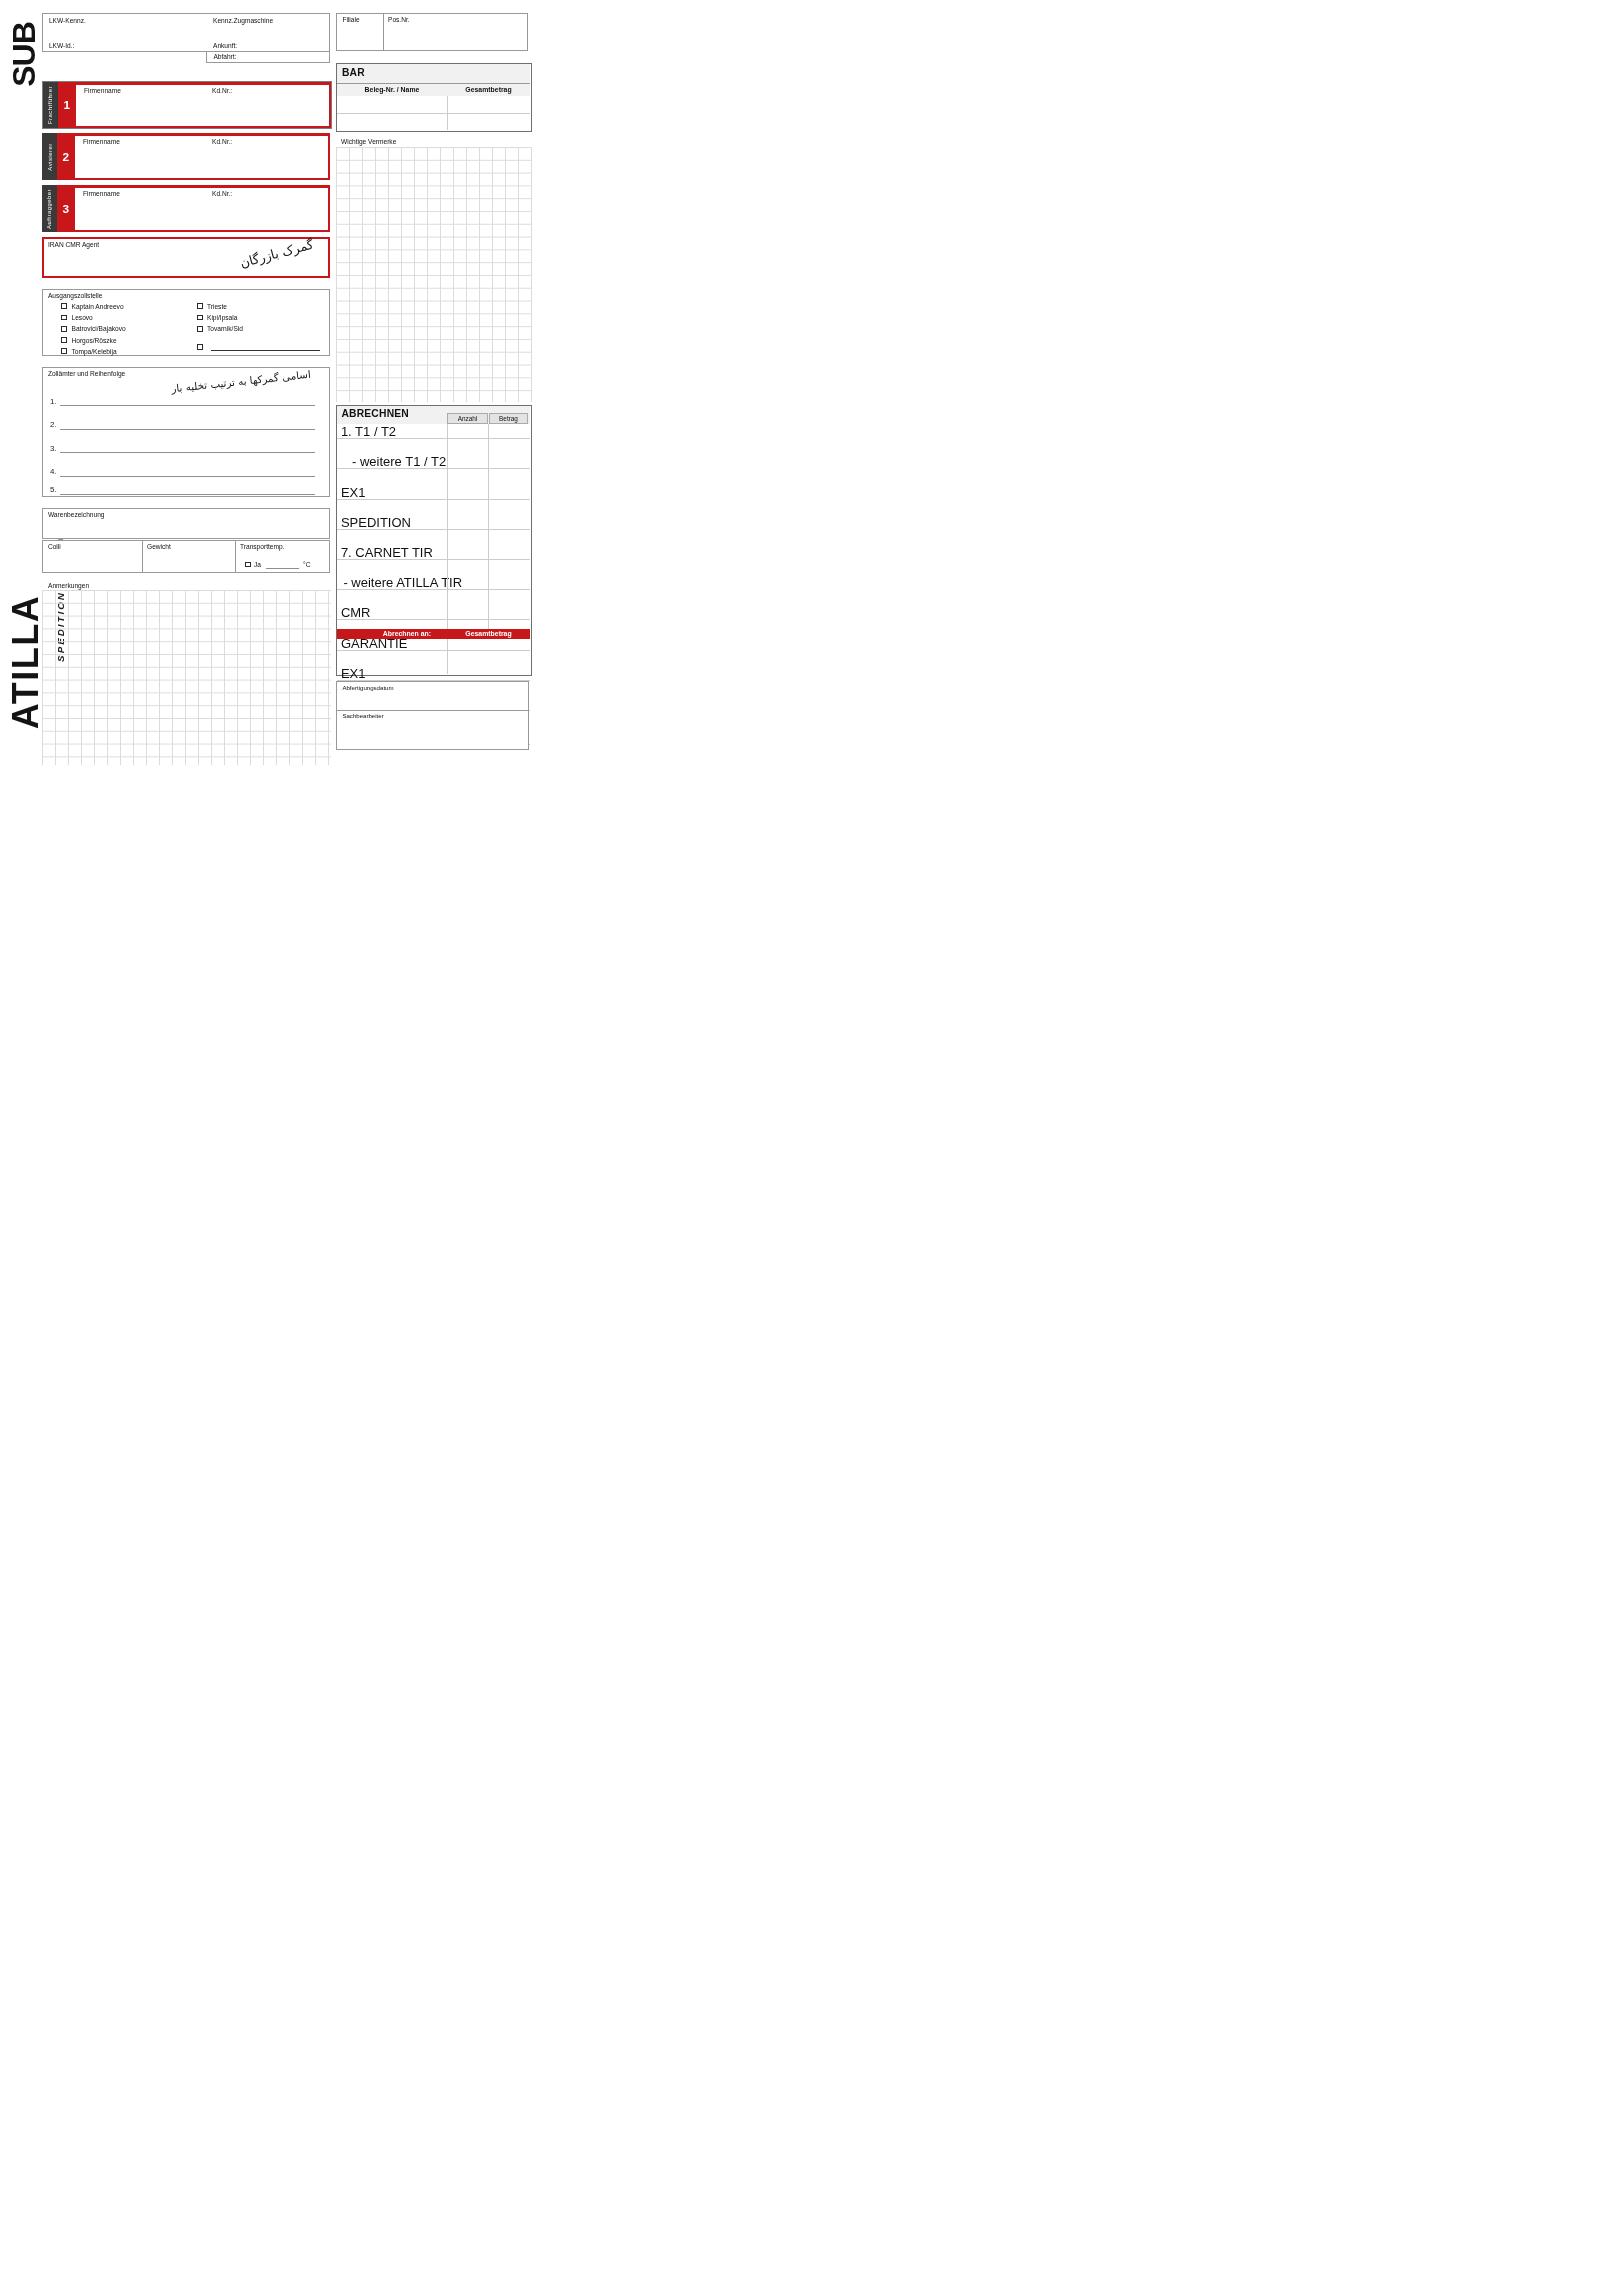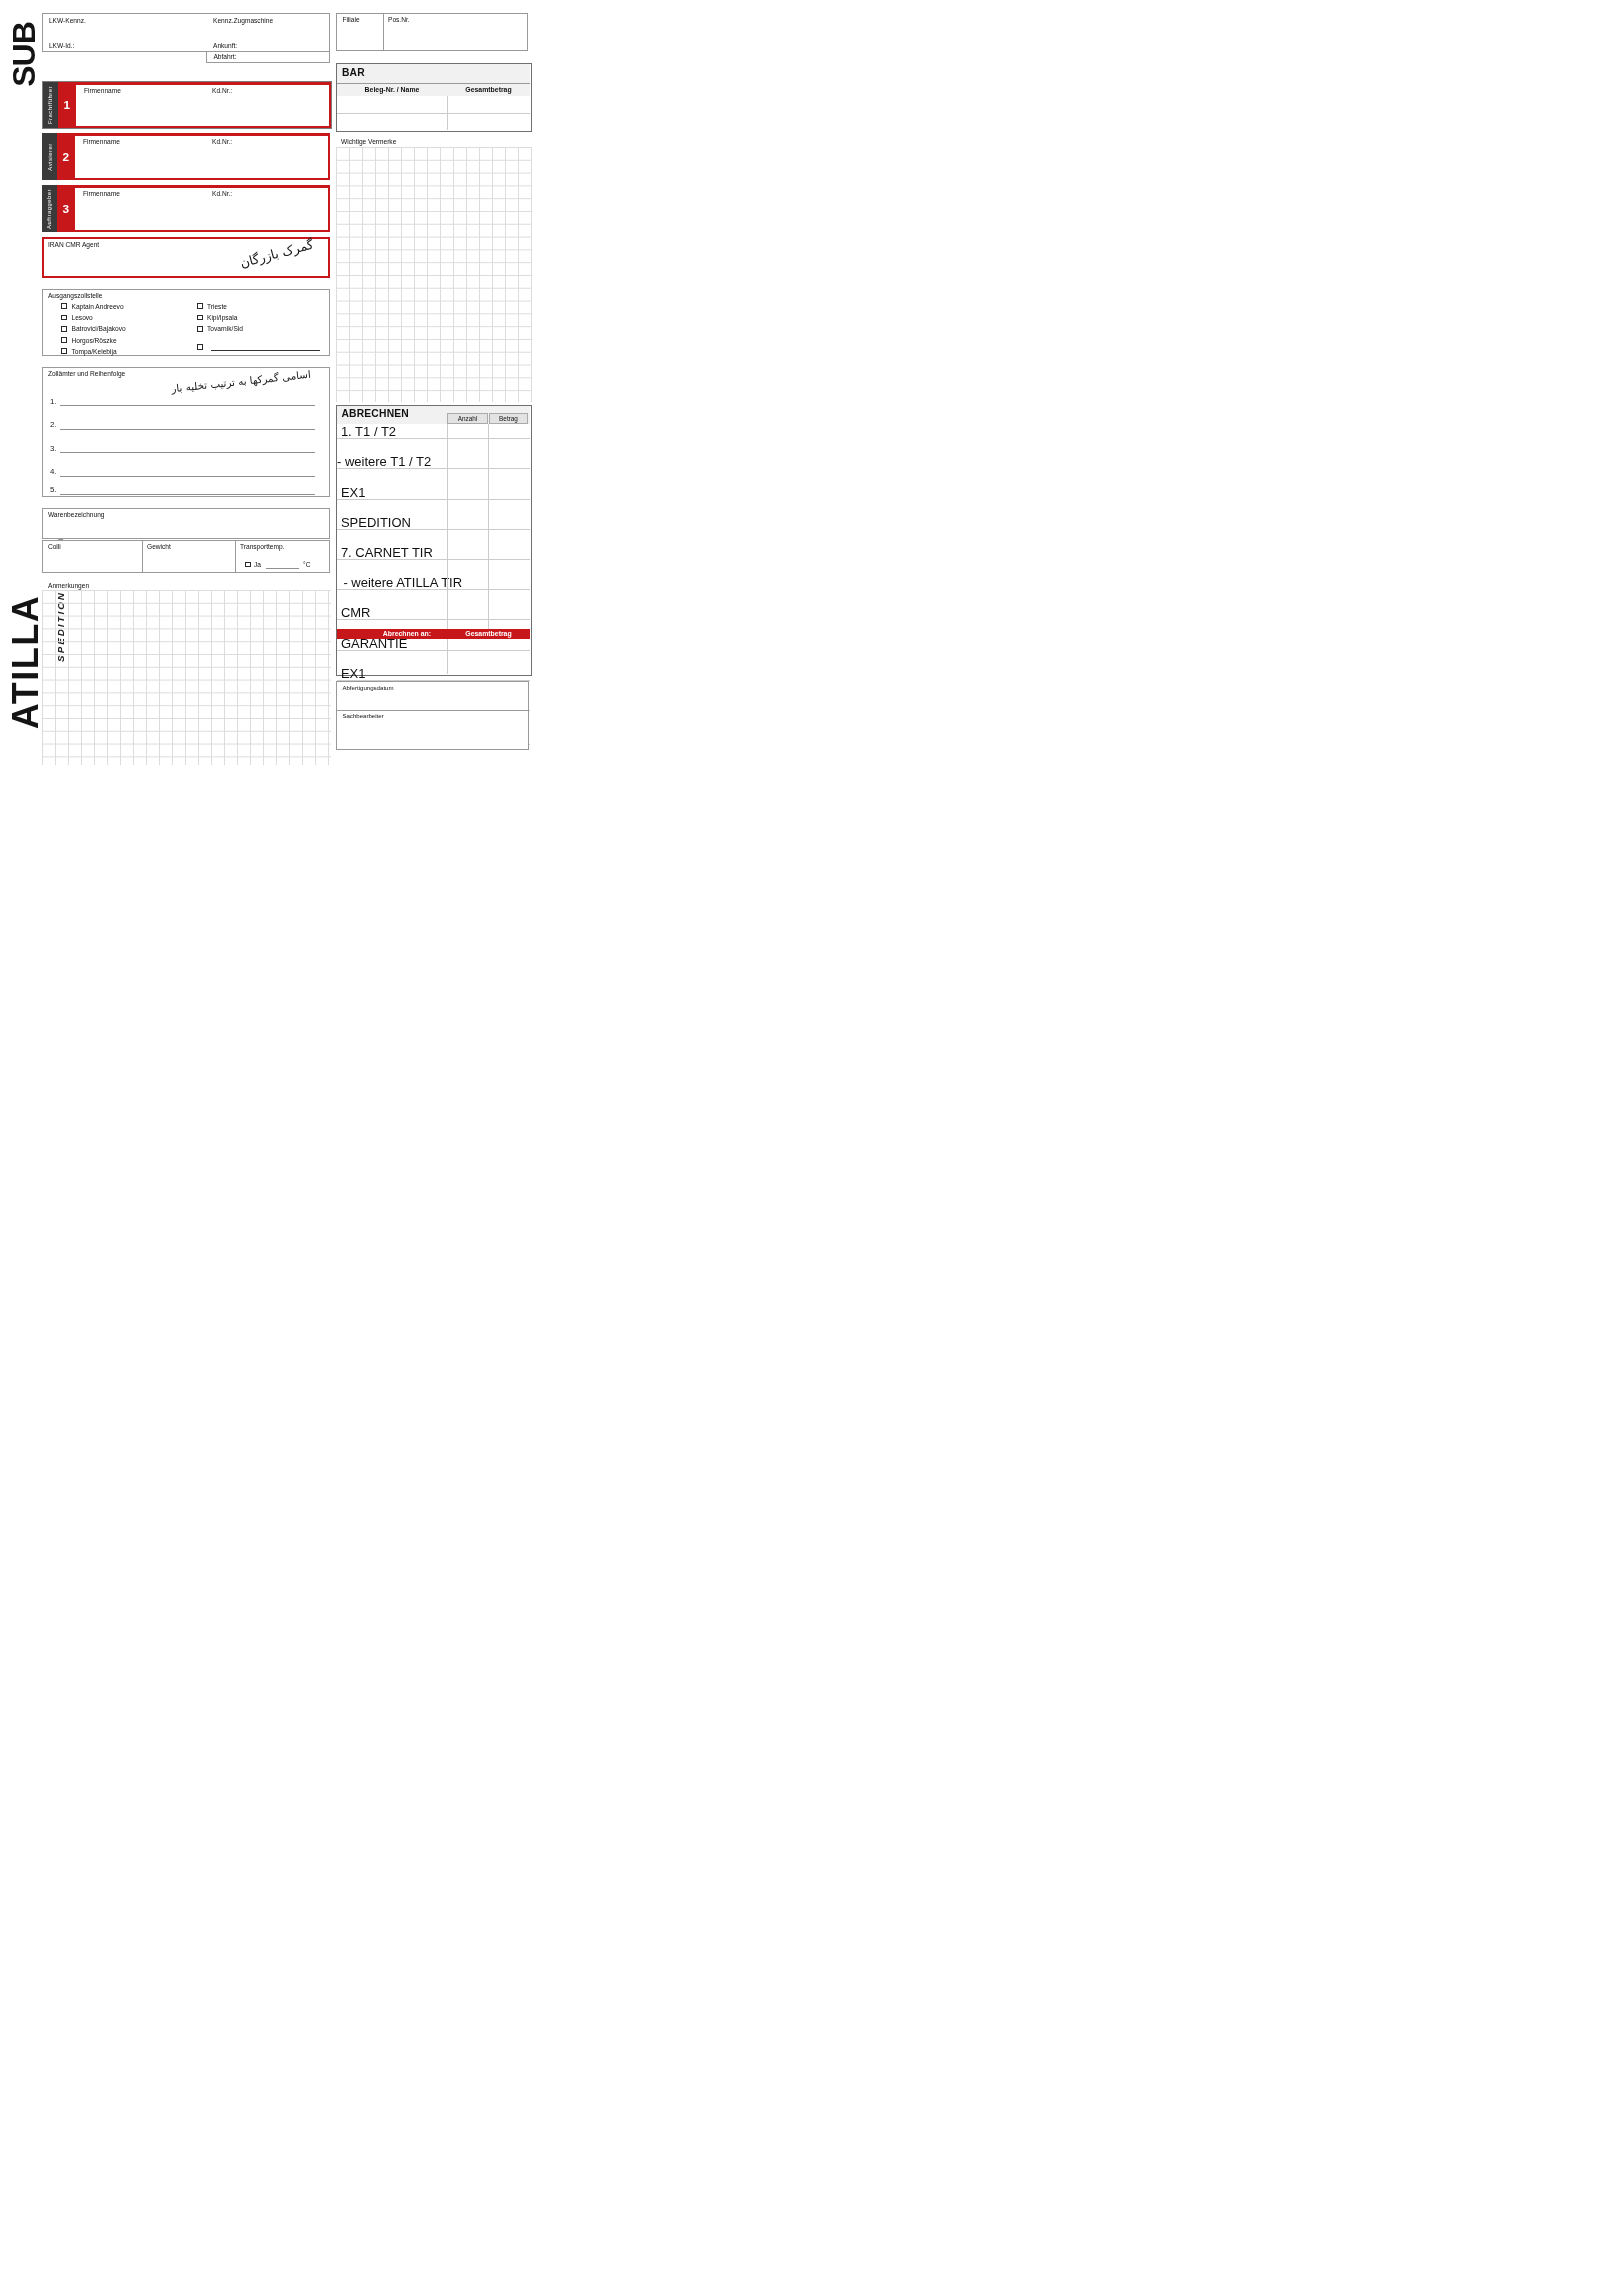--- a/index.html
+++ b/index.html
@@ -184,21 +184,21 @@
     <div class="abs" style="left:0;top:0;width:193px;height:18px;background:#f1f1f1;">
       <div class="abs" style="left:4.4px;top:2px;font-size:10.3px;font-weight:800;letter-spacing:0.2px;">ABRECHNEN</div>
       <div class="abs" style="left:110px;top:6.9px;width:41px;height:10.8px;background:#e3e3e3;border:0.5px solid #aaa;box-sizing:border-box;text-align:center;font-size:6.4px;line-height:9.8px;">Anzahl</div>
       <div class="abs" style="left:152px;top:6.9px;width:39px;height:10.8px;background:#e3e3e3;border:0.5px solid #aaa;box-sizing:border-box;text-align:center;font-size:6.4px;line-height:9.8px;">Betrag</div>
     </div>
 
     <div class="ab-row abs" style="left:0;top:18px;width:193px;height:15px;">
         <div class="rl">1. T1 / T2</div>
       </div>
     <div class="ab-row abs" style="left:0;top:33px;width:193px;height:15px;">
-        <div class="rl" style="left:0;">- weitere T1 / T2</div>
+        <div class="rl" style="left:15px;">- weitere T1 / T2</div>
       </div>
     <div class="ab-row abs" style="left:0;top:49px;width:193px;height:15px;">
         <div class="rl">EX1</div>
       </div>
     <div class="ab-row abs" style="left:0;top:64px;width:193px;height:15px;">
         <div class="rl">SPEDITION</div>
       </div>
     <div class="ab-row abs" style="left:0;top:79px;width:193px;height:15px;">
         <div class="rl">7. CARNET TIR</div>
       </div>

